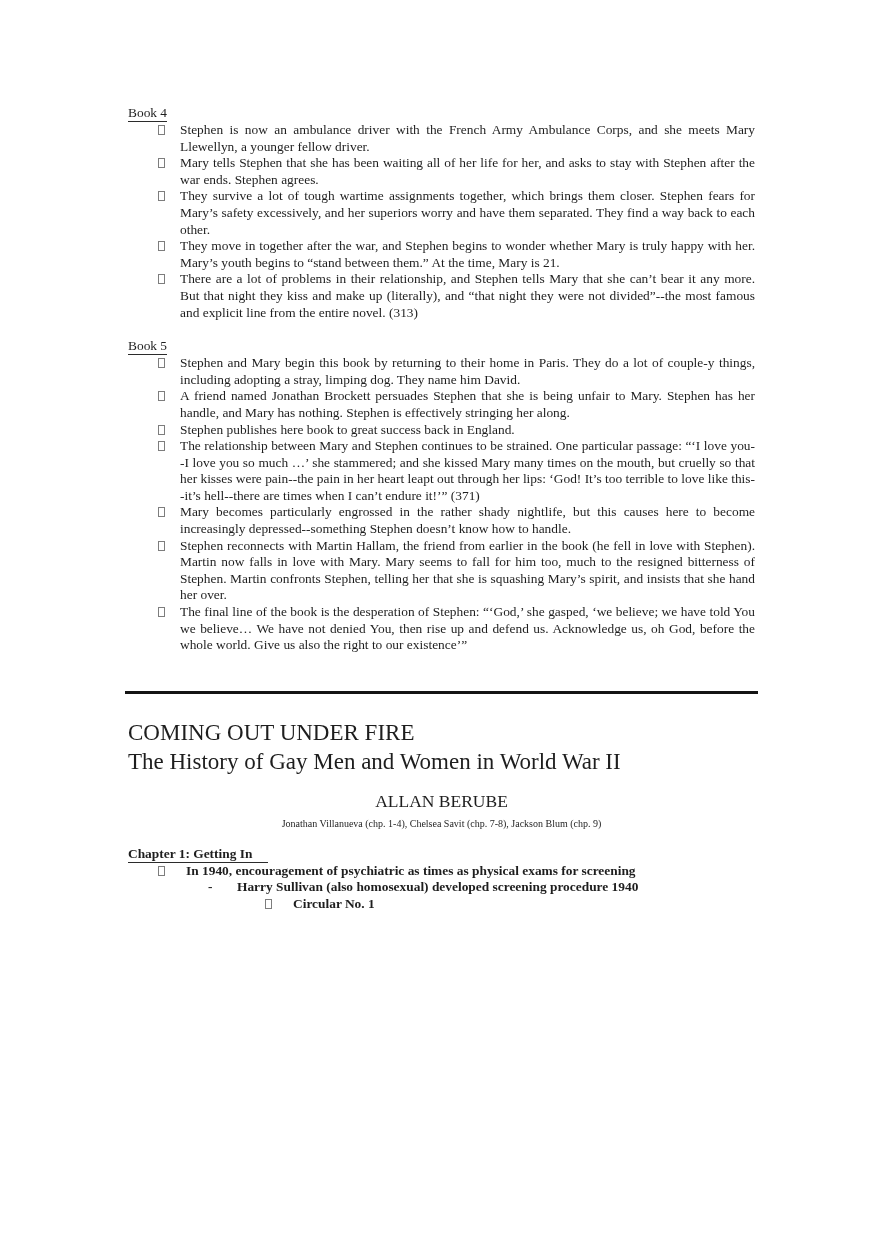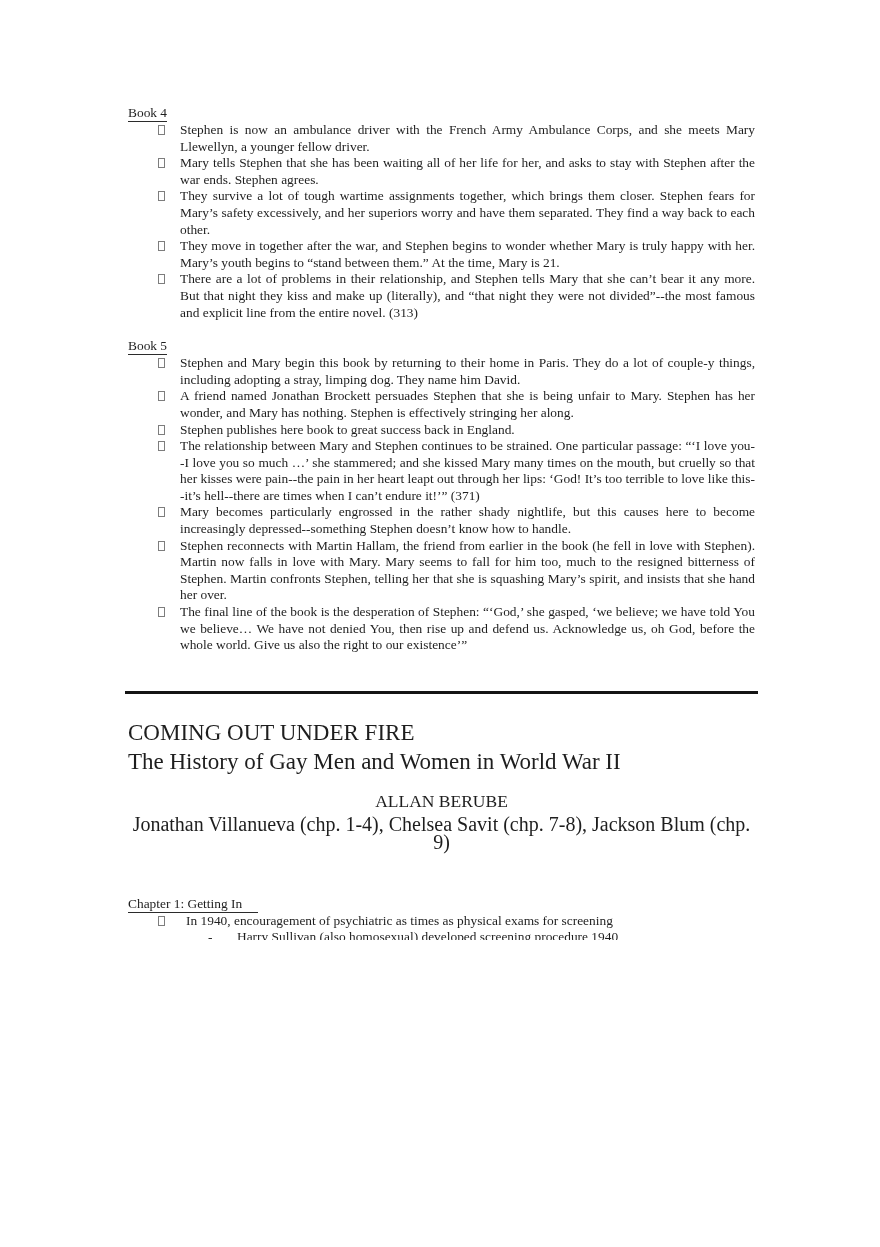--- a/index.html
+++ b/index.html
@@ -53,25 +53,25 @@
   }
   .title-block { margin-top: 24px; }
   .author-line {
     text-align: center;
     font-size: 17.5px;
     line-height: 21px;
     margin-top: 15px;
   }
   .byline {
     text-align: center;
-    font-size: 20px;
+    font-size: 10px;
     line-height: 18px;
     margin-top: 3px;
   }
-  .chapter-block { margin-top: 44px; }
+  .chapter-block { margin-top: 12px; font-weight: bold; }
   .c-item { display: flex; }
   .c-item .marker { flex: none; }
   .c-item .c-text { flex: 1; }
   .lvl1 { padding-left: 30px; }
   .lvl1 .marker { width: 28px; }
   .lvl2 { padding-left: 80px; }
   .lvl2 .marker { width: 29px; }
   .lvl3 { padding-left: 137px; }
   .lvl3 .marker { width: 28px; }
   .page-number {
@@ -119,21 +119,21 @@
     <div class="section-gap">
       <div class="sec-heading">
         <span class="u-heading">Book 5</span>
       </div>
       <div class="b-item">
         <span class="marker"><span class="sq"></span></span>
         <span class="b-text">Stephen and Mary begin this book by returning to their home in Paris. They do a lot of couple-y things, including adopting a stray, limping dog. They name him David.</span>
       </div>
       <div class="b-item">
         <span class="marker"><span class="sq"></span></span>
-        <span class="b-text">A friend named Jonathan Brockett persuades Stephen that she is being unfair to Mary. Stephen has her wonder, and Mary has nothing. Stephen is effectively stringing her along.</span>
+        <span class="b-text">A friend named Jonathan Brockett persuades Stephen that she is being unfair to Mary. Stephen has her handle, and Mary has nothing. Stephen is effectively stringing her along.</span>
       </div>
       <div class="b-item">
         <span class="marker"><span class="sq"></span></span>
         <span class="b-text">Stephen publishes here book to great success back in England.</span>
       </div>
       <div class="b-item">
         <span class="marker"><span class="sq"></span></span>
         <span class="b-text">The relationship between Mary and Stephen continues to be strained. One particular passage: “‘I love you--I love you so much …’ she stammered; and she kissed Mary many times on the mouth, but cruelly so that her kisses were pain--the pain in her heart leapt out through her lips: ‘God! It’s too terrible to love like this--it’s hell--there are times when I can’t endure it!’” (371)</span>
       </div>
       <div class="b-item">

